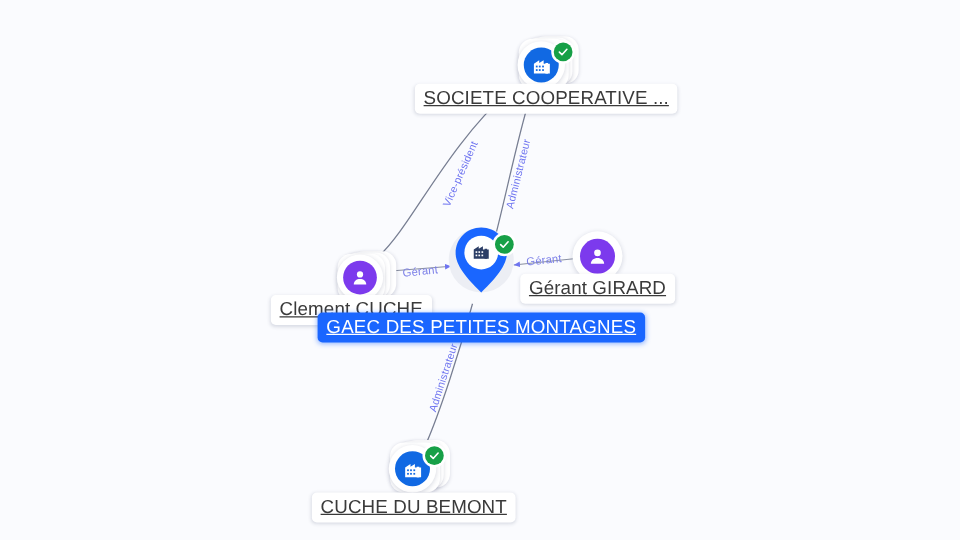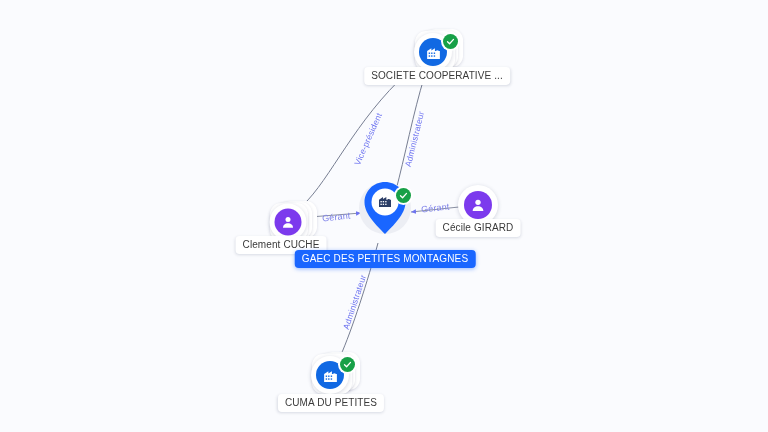--- a/index.html
+++ b/index.html
@@ -36,23 +36,24 @@
   }
 
   
   .pin{position:absolute;left:50%;top:50%;transform:translate(-50%,-50%);}
 
   
   .label{
     position:absolute;transform:translate(-50%,0);
     white-space:nowrap;
     background:#ffffff;color:#3a3a3a;
-    font-size:10px;letter-spacing:.1px;
+    font-size:15px;letter-spacing:.1px;
     padding:3px 7px 4px 7px;border-radius:4px;
     box-shadow:0 1px 3px rgba(40,50,90,.16);
+    text-decoration:underline;
   }
   .label.active{
     background:#1a66ff;color:#ffffff;font-weight:400;
     box-shadow:0 1px 4px rgba(26,102,255,.45);
     letter-spacing:.15px;
   }
 
   
   .elabel{
     position:absolute;color:#6e74f0;font-size:8.5px;
@@ -139,21 +140,21 @@
 
   <div class="node" style="left:478px;top:205px;width:48px;height:48px;">
     <div class="disc white" style="width:40px;height:40px;left:24px;top:24px;"></div>
     <div class="disc purple" style="width:28px;height:28px;left:24px;top:24px;">
       <svg width="16" height="16" viewBox="0 0 24 24">
         <circle cx="12" cy="8" r="4" fill="#ffffff"></circle>
         <path fill="#ffffff" d="M4 21c0-4.4 3.6-7 8-7s8 2.6 8 7z"></path>
       </svg>
     </div>
   </div>
-  <div class="label" style="left:478px;top:219px;">Cécile GIRARD</div>
+  <div class="label" style="left:478px;top:219px;">Gérant GIRARD</div>
 
   <div class="node" style="left:334px;top:375px;width:56px;height:56px;">
     <div class="stack" style="width:56px;height:56px;">
       <div class="card" style="left:16px;top:5px;width:38px;height:38px;"></div>
       <div class="card" style="left:11px;top:6px;width:38px;height:38px;"></div>
       <div class="card" style="left:6px;top:7px;width:40px;height:40px;"></div>
     </div>
     <div class="disc white" style="width:38px;height:38px;left:24px;top:28px;"></div>
     <div class="disc blue" style="width:28px;height:28px;left:24px;top:28px;">
       <svg width="17" height="17" viewBox="0 0 24 24">
@@ -166,21 +167,21 @@
         <rect x="12.3" y="12" width="2" height="2" fill="#1169e3"></rect>
         <rect x="12.3" y="16" width="2" height="2" fill="#1169e3"></rect>
       </svg>
     </div>
     <div class="badge" style="width:15px;height:15px;left:34px;top:10px;">
       <svg width="9" height="9" viewBox="0 0 24 24">
         <path d="M4 12.5 L9.5 18 L20 6.5" fill="none" stroke="#ffffff" stroke-width="3.4" stroke-linecap="round" stroke-linejoin="round"></path>
       </svg>
     </div>
   </div>
-  <div class="label" style="left:331px;top:394px;">CUMA DU PETITES</div>
+  <div class="label" style="left:331px;top:394px;">CUCHE DU BEMONT</div>
 
   <div class="node" style="left:385px;top:211px;width:62px;height:66px;z-index:5;">
 
     <div style="position:absolute;left:31px;top:30px;width:52px;height:52px;
                 transform:translate(-50%,-50%);border-radius:50%;
                 background:#eceef4;"></div>
 
     <svg class="pin" width="46" height="58" viewBox="0 0 46 58" style="left:31px;top:30px;">
       <path d="M23 3 C11.5 3 2.5 12 2.5 23.5 C2.5 35 15 47 23 55
                C31 47 43.5 35 43.5 23.5 C43.5 12 34.5 3 23 3 Z" fill="#1a66ff"></path>

